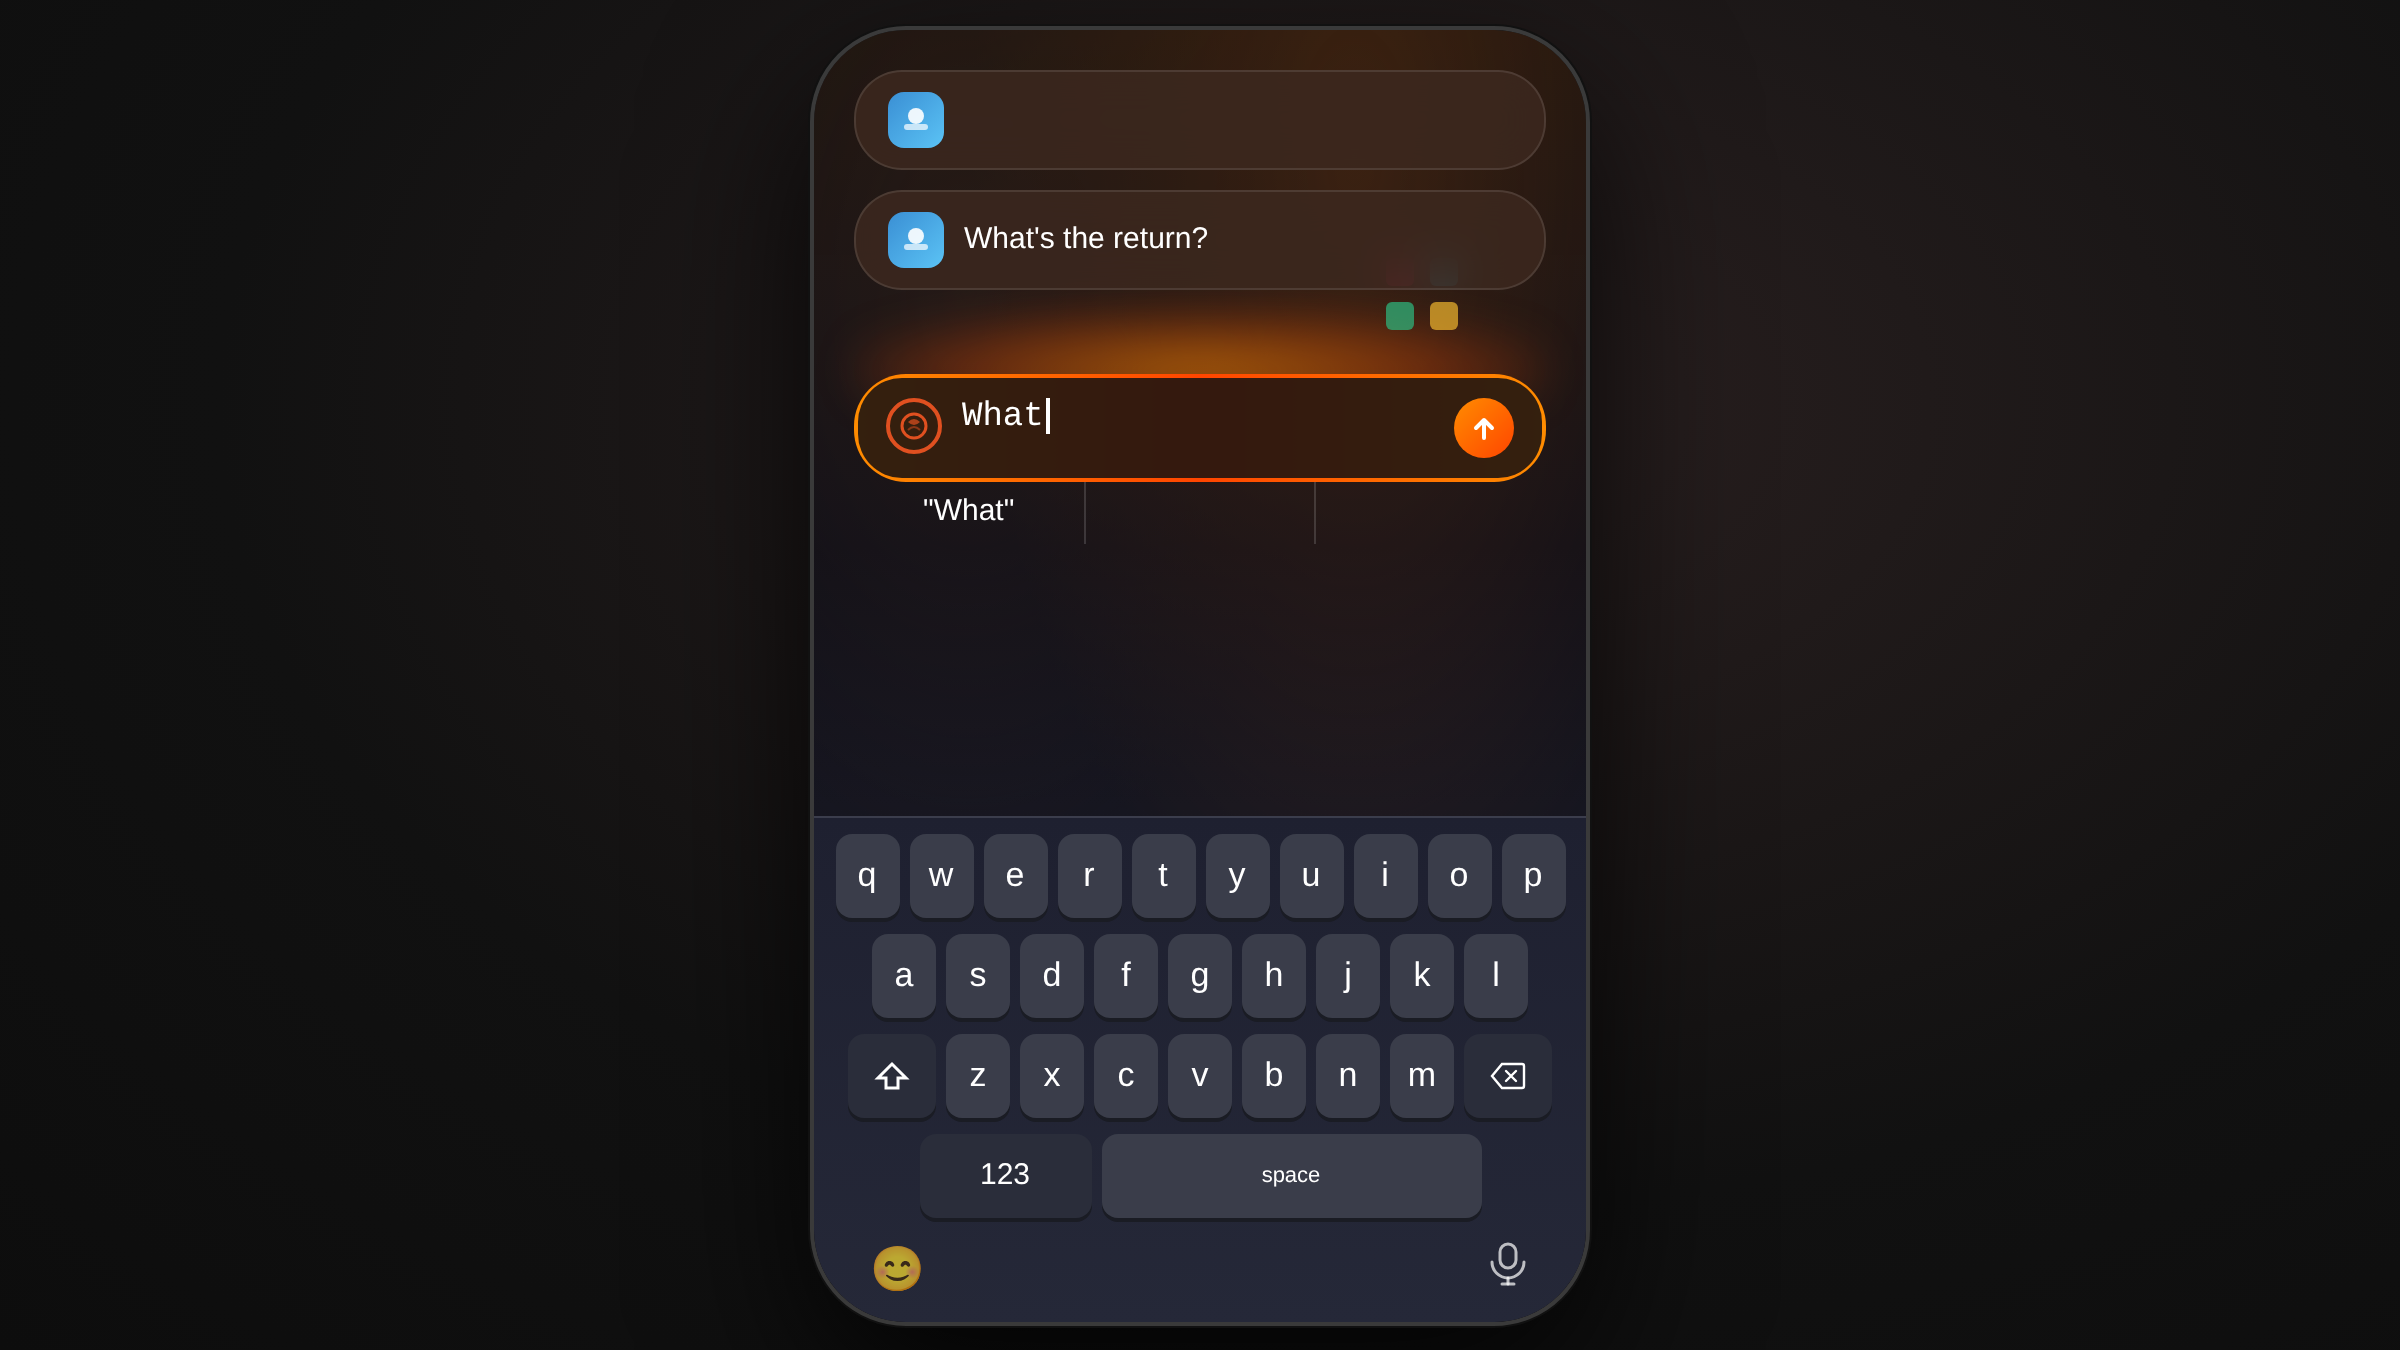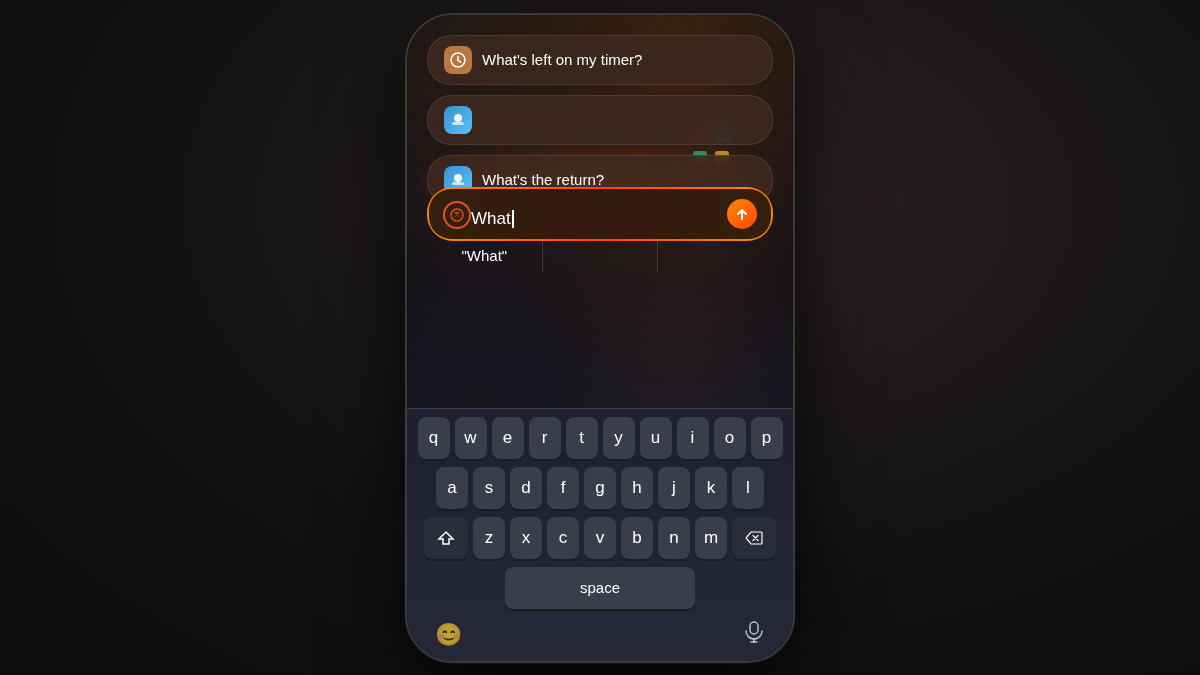--- a/index.html
+++ b/index.html
@@ -130,27 +130,29 @@
     .search-bar-container {
       position: absolute;
       top: 172px;
       left: 20px;
       right: 20px;
       z-index: 10;
     }
 
     .search-bar {
       display: flex;
-      align-items: flex-end;
+      align-items: flex-start;
+      gap: 10px;
       background: rgba(30, 20, 15, 0.9);
       border-radius: 24px;
       padding: 10px 14px;
       border: 2px solid transparent;
       background-clip: padding-box;
       position: relative;
+      font-family: Liberation Mono, monospace;
     }
 
     .search-bar::before {
       content: '';
       position: absolute;
       inset: -2px;
       border-radius: 26px;
       background: linear-gradient(90deg, #ff8c00, #ff4500, #ff8c00);
       z-index: -1;
     }
@@ -280,21 +282,21 @@
       width: 86px;
       height: 42px;
       background: #2a2d3a;
       font-size: 15px;
     }
 
     .key.space-key {
       width: 190px;
       height: 42px;
       background: #3a3d4a;
-      font-size: 15px;
+      font-size: 11px;
     }
 
     .key.return-key {
       width: 86px;
       height: 42px;
       background: #2a2d3a;
       font-size: 15px;
     }
 
     .bottom-bar {
@@ -335,29 +337,20 @@
           <rect x="26" y="4" width="14" height="14" rx="3" fill="#36C5F0" opacity="0.9"></rect>
           <rect x="4" y="26" width="14" height="14" rx="3" fill="#2EB67D" opacity="0.9"></rect>
           <rect x="26" y="26" width="14" height="14" rx="3" fill="#ECB22E" opacity="0.9"></rect>
         </svg>
       </div>
     </div>
 
     <div class="orange-glow"></div>
 
     <div class="suggestions">
-      <div class="suggestion-pill">
-        <div class="pill-icon clock">
-          <svg width="16" height="16" viewBox="0 0 16 16" fill="none">
-            <circle cx="8" cy="8" r="7" stroke="white" stroke-width="1.5"></circle>
-            <path d="M8 4.5V8.5L10.5 10" stroke="white" stroke-width="1.5" stroke-linecap="round"></path>
-          </svg>
-        </div>
-        <span class="pill-text">What's left on my timer?</span>
-      </div>
       <div class="suggestion-pill">
         <div class="pill-icon weather">
           <svg width="16" height="16" viewBox="0 0 16 16" fill="none">
             <circle cx="8" cy="6" r="4" fill="white" opacity="0.9"></circle>
             <rect x="2" y="10" width="12" height="3" rx="1.5" fill="white" opacity="0.7"></rect>
           </svg>
         </div>
       </div>
       <div class="suggestion-pill">
         <div class="pill-icon weather">
@@ -438,20 +431,21 @@
         <div class="key letter">m</div>
         <div class="key delete-key">
           <svg width="18" height="14" viewBox="0 0 18 14" fill="none">
             <path d="M6 1H16C16.6 1 17 1.4 17 2V12C17 12.6 16.6 13 16 13H6L1 7L6 1Z" stroke="white" stroke-width="1.2" fill="none"></path>
             <path d="M8 4.5L13 9.5M13 4.5L8 9.5" stroke="white" stroke-width="1.2" stroke-linecap="round"></path>
           </svg>
         </div>
       </div>
 
       <div class="key-row">
+        <div class="key number-key">123</div>
         <div class="key space-key">space</div>
       </div>
 
       <div class="bottom-bar">
         <span class="bottom-icon">😊</span>
         <span class="bottom-icon">
           <svg width="22" height="22" viewBox="0 0 22 22" fill="none">
             <rect x="7" y="1" width="8" height="12" rx="4" stroke="rgba(255,255,255,0.7)" stroke-width="1.5" fill="none"></rect>
             <path d="M3 10C3 14.4 6.6 18 11 18C15.4 18 19 14.4 19 10" stroke="rgba(255,255,255,0.7)" stroke-width="1.5" stroke-linecap="round" fill="none"></path>
             <line x1="11" y1="18" x2="11" y2="21" stroke="rgba(255,255,255,0.7)" stroke-width="1.5" stroke-linecap="round"></line>

